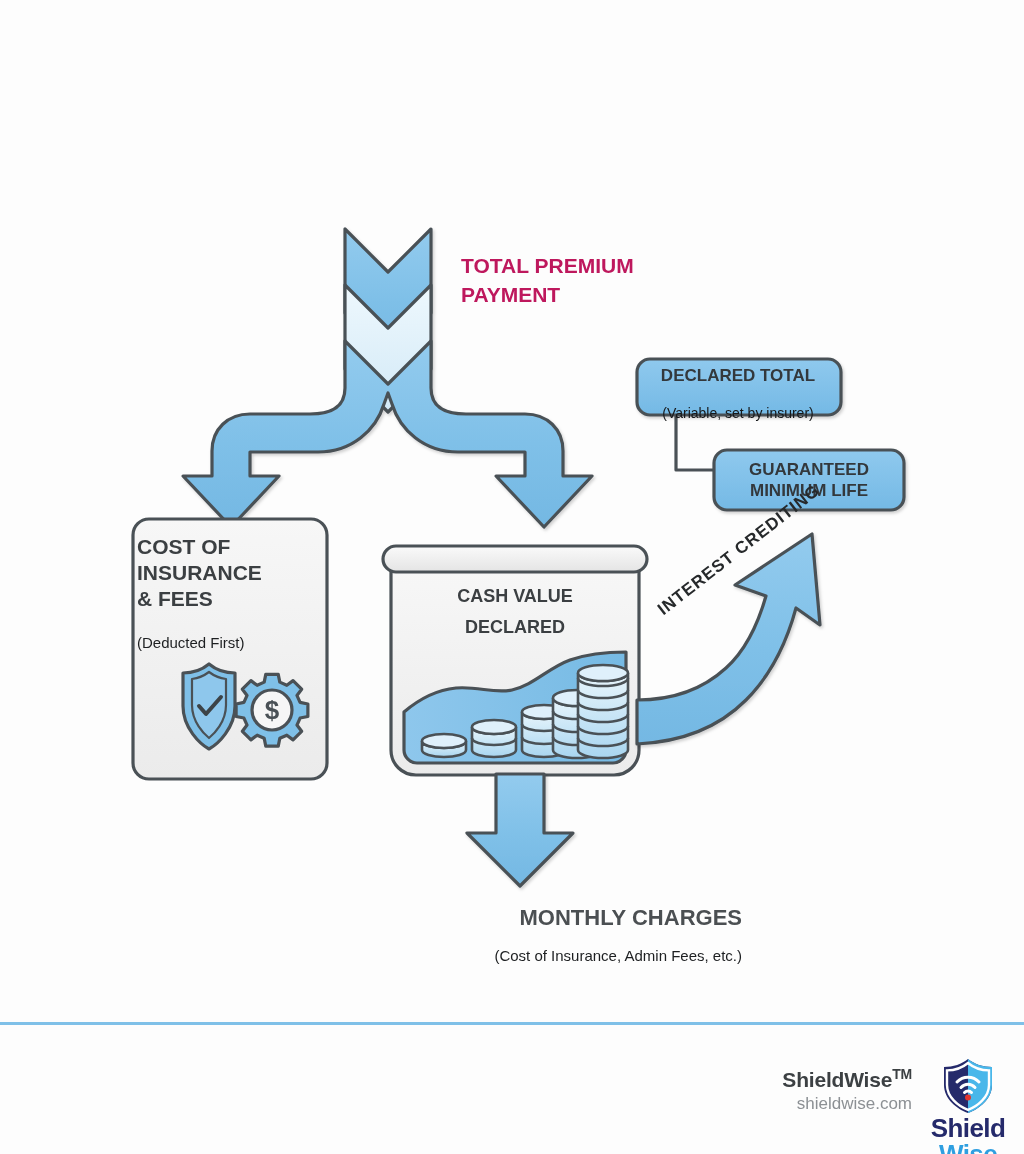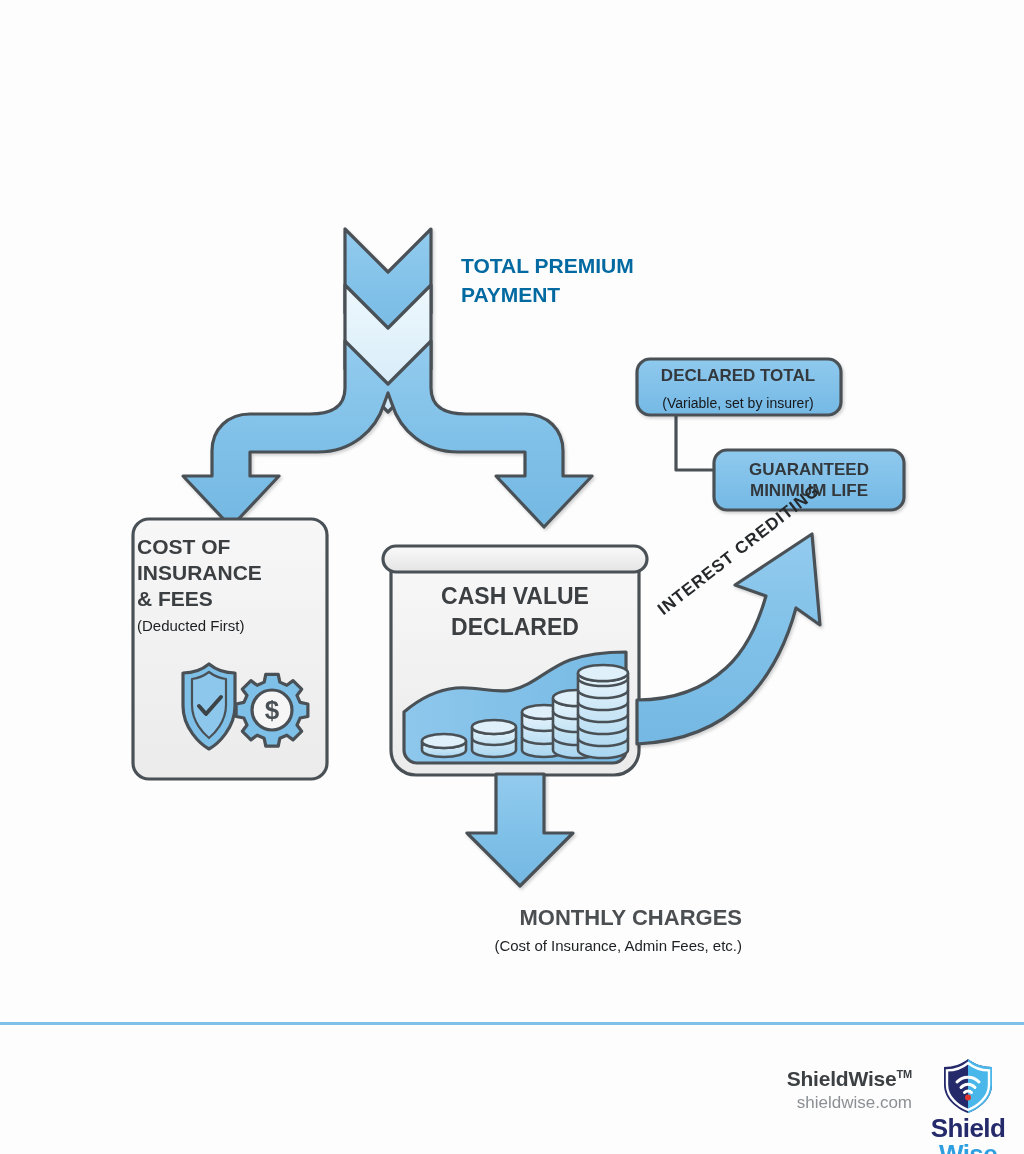--- a/index.html
+++ b/index.html
@@ -47,21 +47,21 @@
     left: 0; top: 0;
     width: 1024px;
     height: 1154px;
     pointer-events: none;
   }
   .svg-layer * { pointer-events: auto; }
 
   
   .lbl {
     position: absolute;
-    color: #0369a1;
+    color: #be185d;
     font-weight: bold;
     font-stretch: condensed;
   }
   .lbl .sub {
     display: block;
     font-weight: normal;
     color: #1d1f21;
   }
 
   #premium-label {
@@ -78,47 +78,47 @@
     top: 534px;
     width: 186px;
     font-size: 21px;
     line-height: 26px;
     text-align: left;
     color: #3b3f42;
   }
   #coi-label .sub {
     font-size: 15px;
     line-height: 22px;
-    margin-top: 3px;
+    margin-top: 20px;
     color: #1d1f21;
   }
 
   #cva-label {
     left: 395px;
     top: 581px;
     width: 240px;
-    font-size: 23px;
+    font-size: 18px;
     line-height: 31px;
     text-align: center;
     color: #3b3f42;
   }
 
   #declared-label {
     left: 643px;
     top: 365px;
     width: 190px;
     font-size: 17px;
     line-height: 22px;
     text-align: center;
     color: #33383c;
   }
   #declared-label .sub {
     font-size: 14px;
     line-height: 20px;
-    margin-top: 6px;
+    margin-top: 16px;
     color: #16181a;
   }
 
   #floor-label {
     left: 719px;
     top: 459px;
     width: 180px;
     font-size: 17px;
     line-height: 21px;
     text-align: center;
@@ -130,21 +130,21 @@
     top: 904px;
     width: 460px;
     font-size: 22px;
     line-height: 28px;
     text-align: right;
     color: #4b4f52;
   }
   #monthly-label .sub {
     font-size: 15px;
     line-height: 24px;
-    margin-top: 2px;
+    margin-top: 12px;
     color: #1d1f21;
   }
 
   #interest-label {
     position: absolute;
     left: 654px;
     top: 604px;
     width: 200px;
     font-size: 17px;
     font-weight: bold;
@@ -171,21 +171,21 @@
     top: 1062px;
     text-align: right;
   }
   #brand-name {
     font-size: 21px;
     font-weight: bold;
     color: #3c4043;
     line-height: 25px;
     letter-spacing: -0.2px;
   }
-  #brand-name sup { font-size: 11px; vertical-align: super; }
+  #brand-name sup { font-size: 14px; vertical-align: super; }
   #brand-url {
     font-size: 17px;
     color: #8c9094;
     line-height: 22px;
     margin-top: 1px;
   }
   #footer-logo {
     position: absolute;
     left: 926px;
     top: 1057px;

